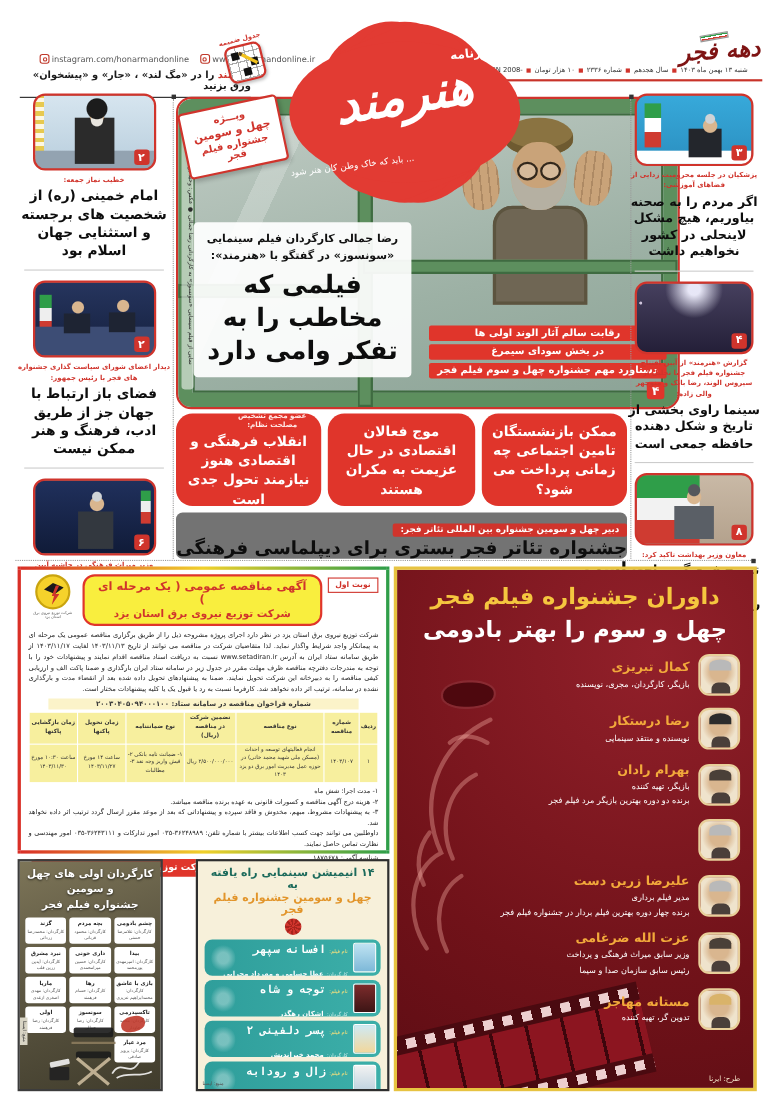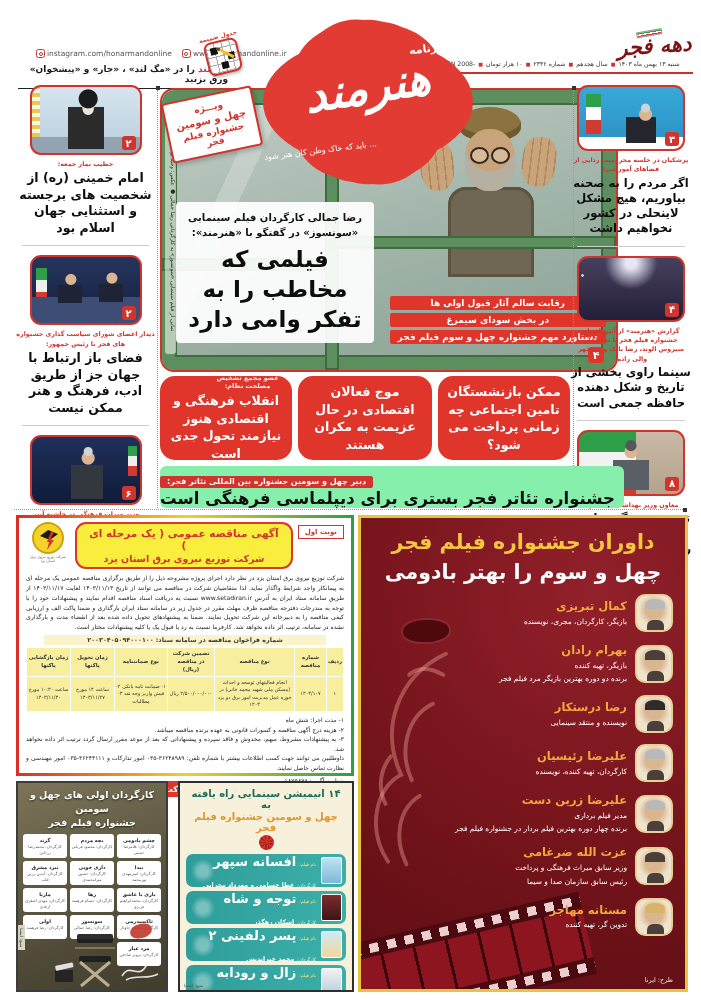--- a/index.html
+++ b/index.html
@@ -164,22 +164,22 @@
 
   
   .red-box { position:absolute; top:376px; height:84px; background:#e0352b; border-radius:15px; color:#fff;
              display:flex; flex-direction:column; align-items:center; justify-content:center;
              padding:6px 8px; text-align:center; }
   .rb1 { left:438px; width:132px; } .rb2 { left:298px; width:134px; } .rb3 { left:160px; width:132px; }
   .rb-kicker { font-size:6.5px; font-weight:bold; margin-bottom:2px; color:#ffe9e7;margin-left:43px; }
   .rb-kicker:empty { display:none; }
   .rb-title { font-size:12.5px; font-weight:800; line-height:1.4; }
 
-  .theater { position:absolute; left:160px; top:466px; width:464px; height:42px; background:#86efac;
-             border-radius:6px; text-align:left; padding-top:3px; }
+  .theater { position:absolute; left:160px; top:466px; width:410px; height:42px; background:#737373;
+             border-radius:6px; text-align:right; padding-top:3px; }
   .th-kicker { display:inline-block; background:#d0342c; color:#fff; font-size:8px; font-weight:bold;
                padding:1.5px 7px; border-radius:2px; }
   .th-title { font-size:16.5px; font-weight:800; color:#0d0d0d; margin-top:1px; }
 
   
   .tender { position:absolute; left:16px; top:515px; width:338px; height:261px; background:#fff;
             border:3px solid; border-image:linear-gradient(90deg,#d92f27,#f0d02b,#2f9e49) 1; padding:4px 7px; }
   .ad-head { display:flex; align-items:flex-start; gap:5px; }
   .turn-box { border:1.5px solid #d0342c; color:#d0342c; font-size:7px; font-weight:bold; padding:2px 6px;
               background:#fff; margin-top:3px; white-space:nowrap; }
@@ -201,21 +201,21 @@
   .ad-table th, .ad-table td { background:#f7ef9e; font-size:5px; color:#333; padding:2px 1px;
                text-align:center; vertical-align:middle; line-height:1.5; }
   .ad-table th { font-weight:bold; font-size:5.3px; }
   .ad-notes { font-size:6px; color:#1c1c1c; line-height:1.6; margin-top:3px; text-align:justify; }
   .ad-foot { display:flex; justify-content:space-between; align-items:flex-end; margin-top:3px; }
   .ad-ids { font-size:6.2px; color:#222; line-height:1.7; }
   .ad-btn { background:#e0352b; color:#fff; border:none; border-radius:9px; padding:3px 22px; font-size:8.5px;
             font-weight:bold; font-family:inherit; }
 
   
-  .fdirs { position:absolute; left:16px; top:781px; width:152px; height:211px; border:2px solid #3c3c3c;
+  .fdirs { position:absolute; left:16px; top:781px; width:132px; height:211px; border:2px solid #3c3c3c;
            background:linear-gradient(160deg,#7d7558,#5d5742 45%,#403c2c); padding:5px 5px; overflow:hidden; }
   .fd-title { color:#fff; font-size:9.5px; font-weight:800; text-align:center; line-height:1.45;
               text-shadow:0 1px 2px rgba(0,0,0,.7); }
   .fd-grid { display:grid; grid-template-columns:repeat(3,1fr); gap:3px; margin-top:5px; direction:rtl; }
   .fd-card { background:#fff; border-radius:3px; padding:2.5px 1px; text-align:center; min-height:24px; }
   .fd-film { font-size:5px; font-weight:bold; color:#1d1d1d; }
   .fd-dir { font-size:4px; color:#555; margin-top:1.5px; line-height:1.4; }
   .fd-art { position:absolute; bottom:2px; left:50%; transform:translateX(-50%); opacity:.92; }
   .fd-stamp { position:absolute; right:14px; bottom:52px; width:22px; height:14px; background:#c0392b;
               border-radius:50% 40% 50% 40%; transform:rotate(-10deg); opacity:.9; }
@@ -232,21 +232,21 @@
       background:repeating-conic-gradient(#d0342c 0 20deg, #a8241d 20deg 40deg); }
   .anim-card { background:linear-gradient(90deg,#2f9e9b,#3cafa9); border-radius:7px; height:33px; margin-top:4px;
                display:flex; align-items:center; gap:5px; padding:2px 4px; position:relative; overflow:hidden; }
   .anim-card::after { content:""; position:absolute; left:6px; top:4px; width:22px; height:26px; border-radius:50%;
                background:radial-gradient(circle, rgba(255,255,255,.35) 0 30%, transparent 70%); }
   .poster { width:21px; height:27px; border:1.5px solid #fff; border-radius:2px; flex:0 0 auto; }
   .po-1 { background:linear-gradient(#bfe3f2,#7db8d8); } .po-2 { background:linear-gradient(#7e2c2c,#3c1515); }
   .po-3 { background:linear-gradient(#cfeaf5,#f2d79b); } .po-4 { background:linear-gradient(#f2f2f2,#b9cfdd); }
   .ac-text { flex:1; min-width:0; }
   .ac-l1 .lbl { color:#ffe27a; font-size:4.6px; margin-left:3px; }
-  .ac-l1 .film { color:#fff; font-size:13px; font-weight:800; }
+  .ac-l1 .film { color:#fff; font-size:10px; font-weight:800;font-family:Liberation Mono, monospace; }
   .ac-l2 { margin-top:2px; }
   .ac-l2 .lbl { color:#d8f3ef; font-size:4.6px; margin-left:3px; }
   .ac-l2 .dir { color:#fff; font-size:6.2px; font-weight:bold; }
   .an-src { position:absolute; left:4px; bottom:2px; font-size:4.4px; color:#555; }
 
   
   .jury { position:absolute; left:358px; top:515px; width:330px; height:477px; color:#fff;
           background:radial-gradient(circle at 72% 16%, #92202a, #701219 65%, #5e0d14);
           border:3px solid #e7c341; padding:12px 12px 8px; overflow:hidden; }
   .j-t1 { color:#f5c63f; font-size:20.5px; font-weight:800; text-align:center; position:relative; z-index:3; }
@@ -327,21 +327,21 @@
     <div class="mp-bar-h2"></div>
     <div class="mp-caption">نمایی از فیلم سینمایی «سونسوز» به کارگردانی رضا جمالی ● عکس: وحید یوسف خانی</div>
     <div class="mp-panel">
       <div class="mp-kicker">
         <div>رضا جمالی کارگردان فیلم سینمایی</div>
         <div>«سونسوز» در گفتگو با «هنرمند»:</div>
       </div>
       <div class="mp-title">فیلمی که مخاطب را به تفکر وامی دارد</div>
     </div>
     <div class="mp-subs">
-      <div>رقابت سالم آثار قبول اولی ها</div>
+      <div>رقابت سالم آثار الوند اولی ها</div>
       <div>در بخش سودای سیمرغ</div>
       <div>دستاورد مهم جشنواره چهل و سوم فیلم فجر</div>
     </div>
     <div class="mp-pageno">۴</div>
   </div>
   <div class="special-badge">
     <div class="l1">ویـــژه</div>
     <div class="l2">چهل و سومین</div>
     <div class="l3">جشنواره فیلم فجر</div>
   </div>
@@ -597,40 +597,36 @@
     <div class="filmstrip"></div>
     <div class="members">
       <div class="member">
         <div class="m-photo h-grey"></div>
         <div class="m-text">
             <div class="m-name">کمال تبریزی</div>
             <div class="m-role">بازیگر، کارگردان، مجری، نویسنده</div>
           </div>
       </div>
       <div class="member">
+        <div class="m-photo h-black"></div>
+        <div class="m-text">
+            <div class="m-name">رضا درستکار</div>
+            <div class="m-role">نویسنده و منتقد سینمایی</div>
+          </div>
+      </div>
+      <div class="member">
         <div class="m-photo h-dark"></div>
         <div class="m-text">
             <div class="m-name">بهرام رادان</div>
             <div class="m-role">بازیگر، تهیه کننده</div>
             <div class="m-role">برنده دو دوره بهترین بازیگر مرد فیلم فجر</div>
           </div>
       </div>
       <div class="member">
-        <div class="m-photo h-black"></div>
-        <div class="m-text">
-            <div class="m-name">رضا درستکار</div>
-            <div class="m-role">نویسنده و منتقد سینمایی</div>
-          </div>
-      </div>
-      <div class="member">
         <div class="m-photo h-grey"></div>
-        <div class="m-text">
-            <div class="m-name">علیرضا رئیسیان</div>
-            <div class="m-role">کارگردان، تهیه کننده، نویسنده</div>
-          </div>
       </div>
       <div class="member">
         <div class="m-photo h-grey"></div>
         <div class="m-text">
             <div class="m-name">علیرضا زرین دست</div>
             <div class="m-role">مدیر فیلم برداری</div>
             <div class="m-role">برنده چهار دوره بهترین فیلم بردار در جشنواره فیلم فجر</div>
           </div>
       </div>
       <div class="member">

